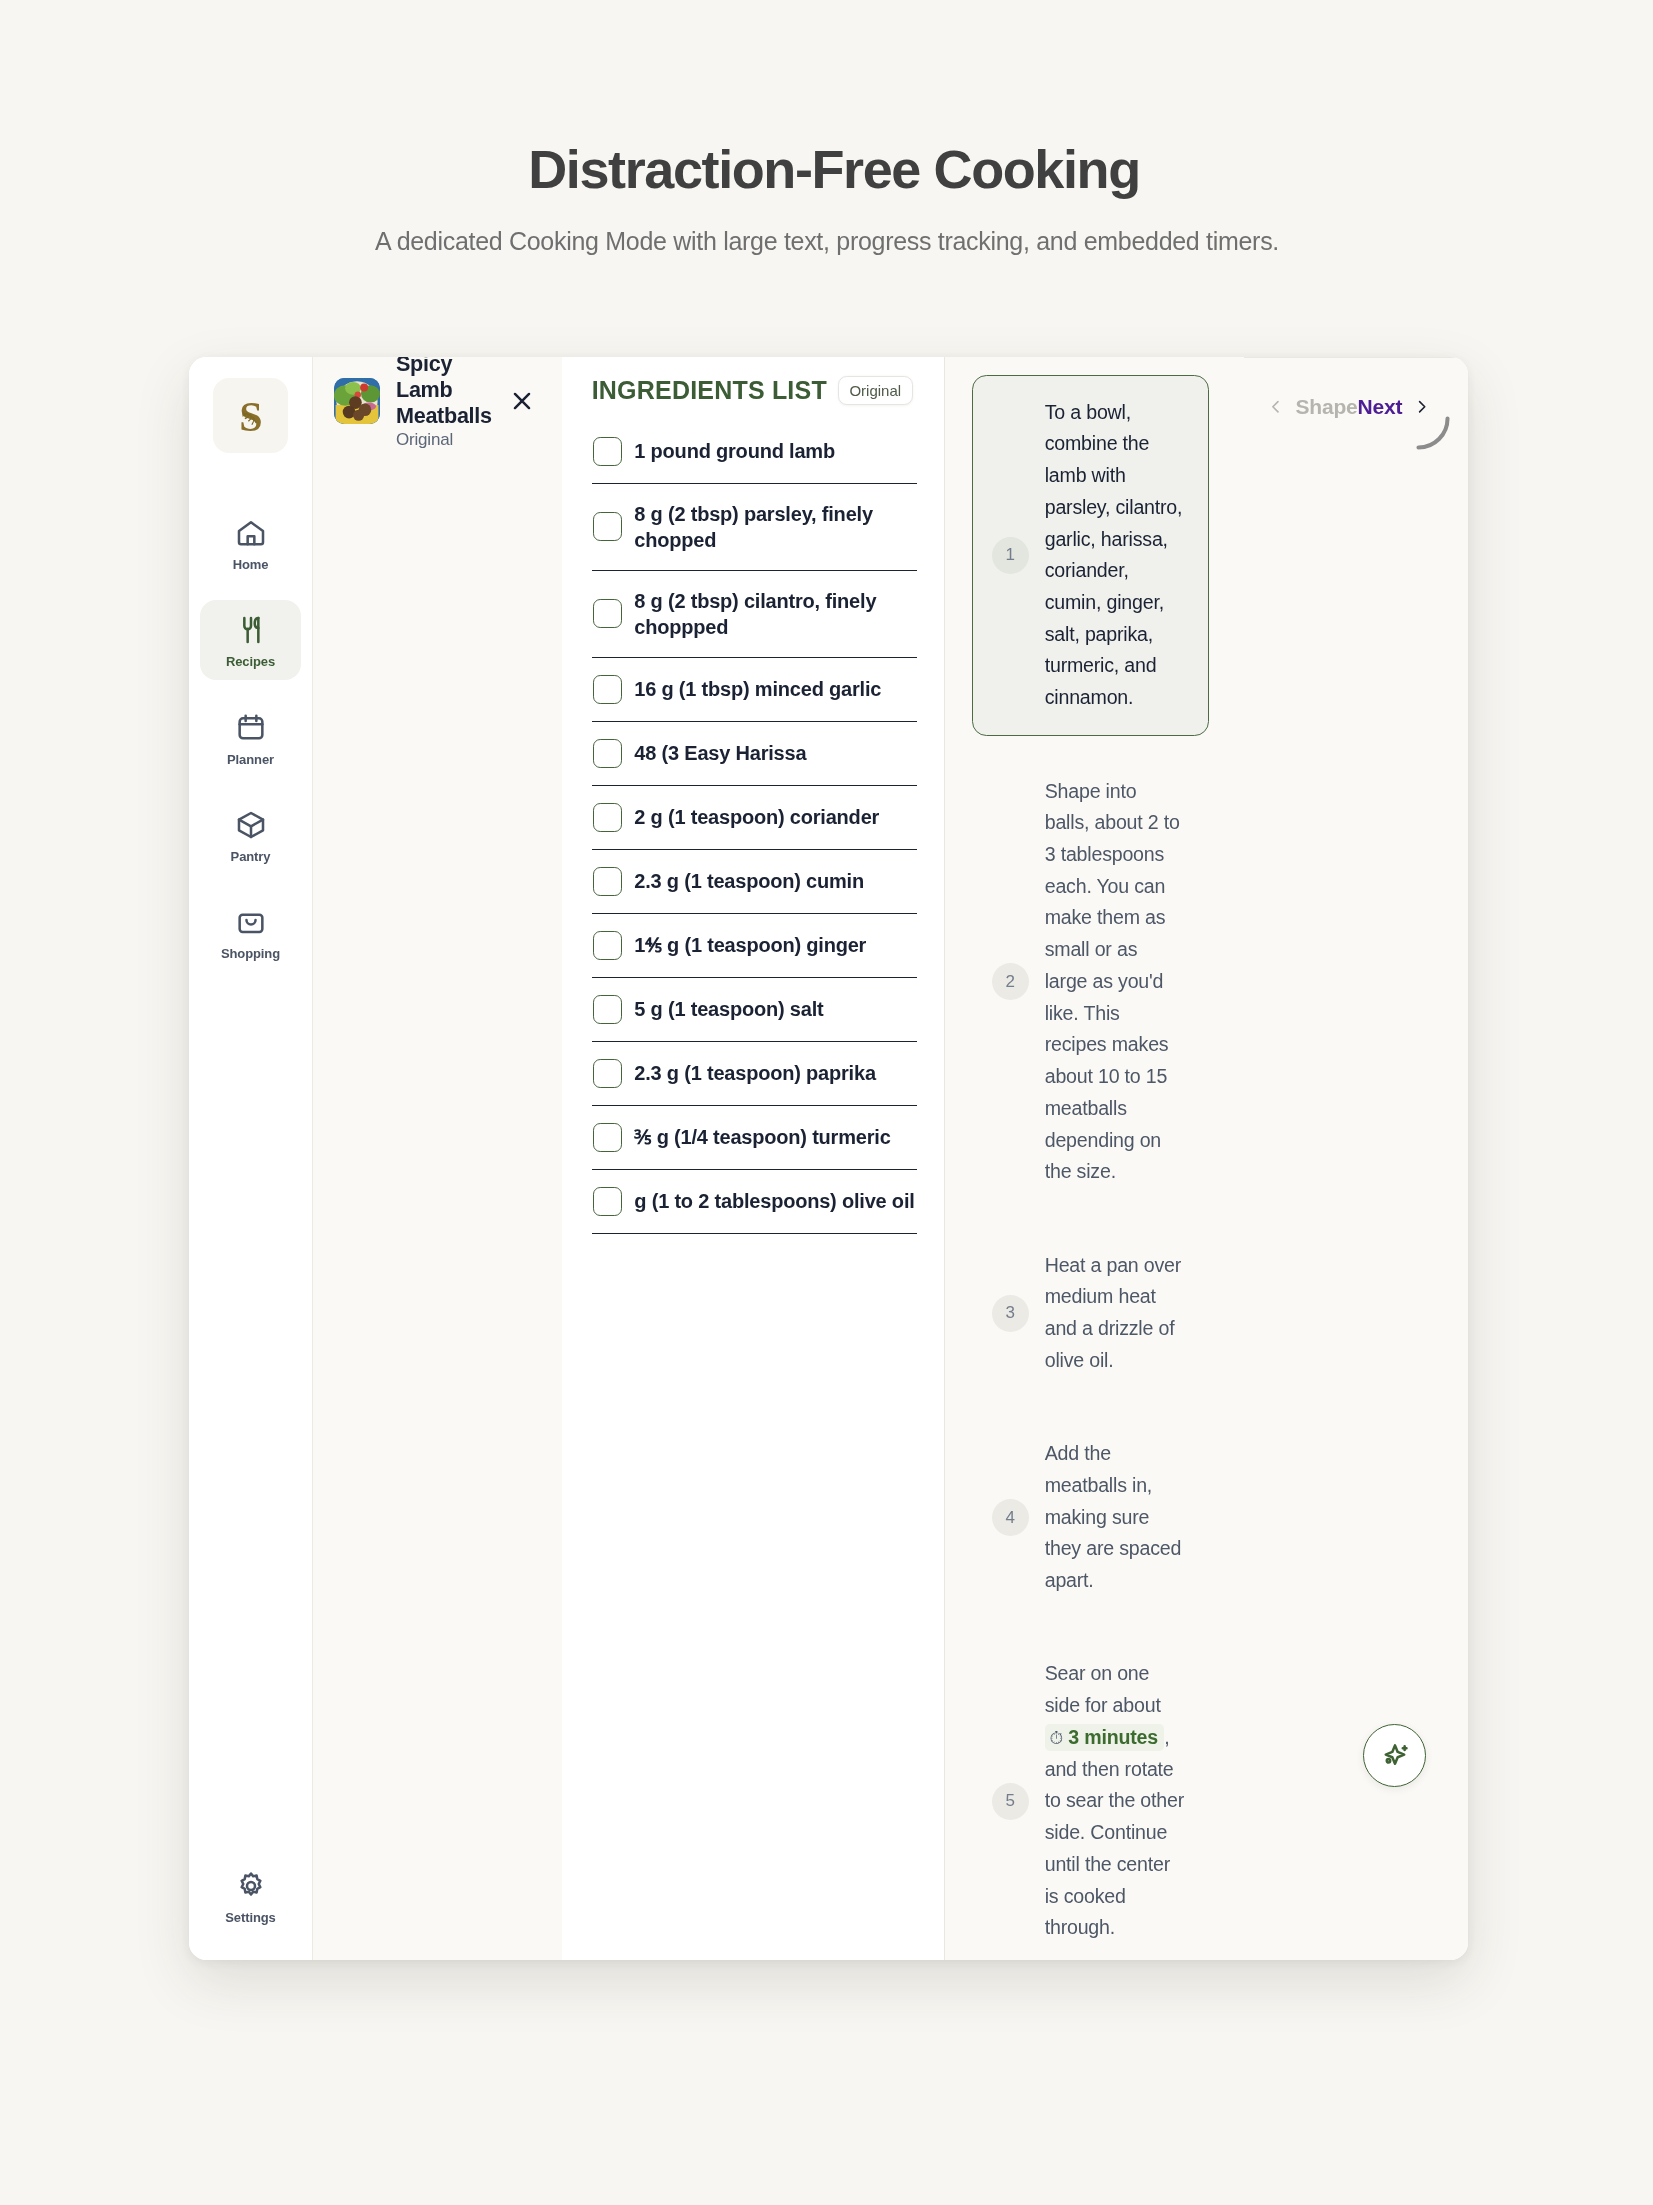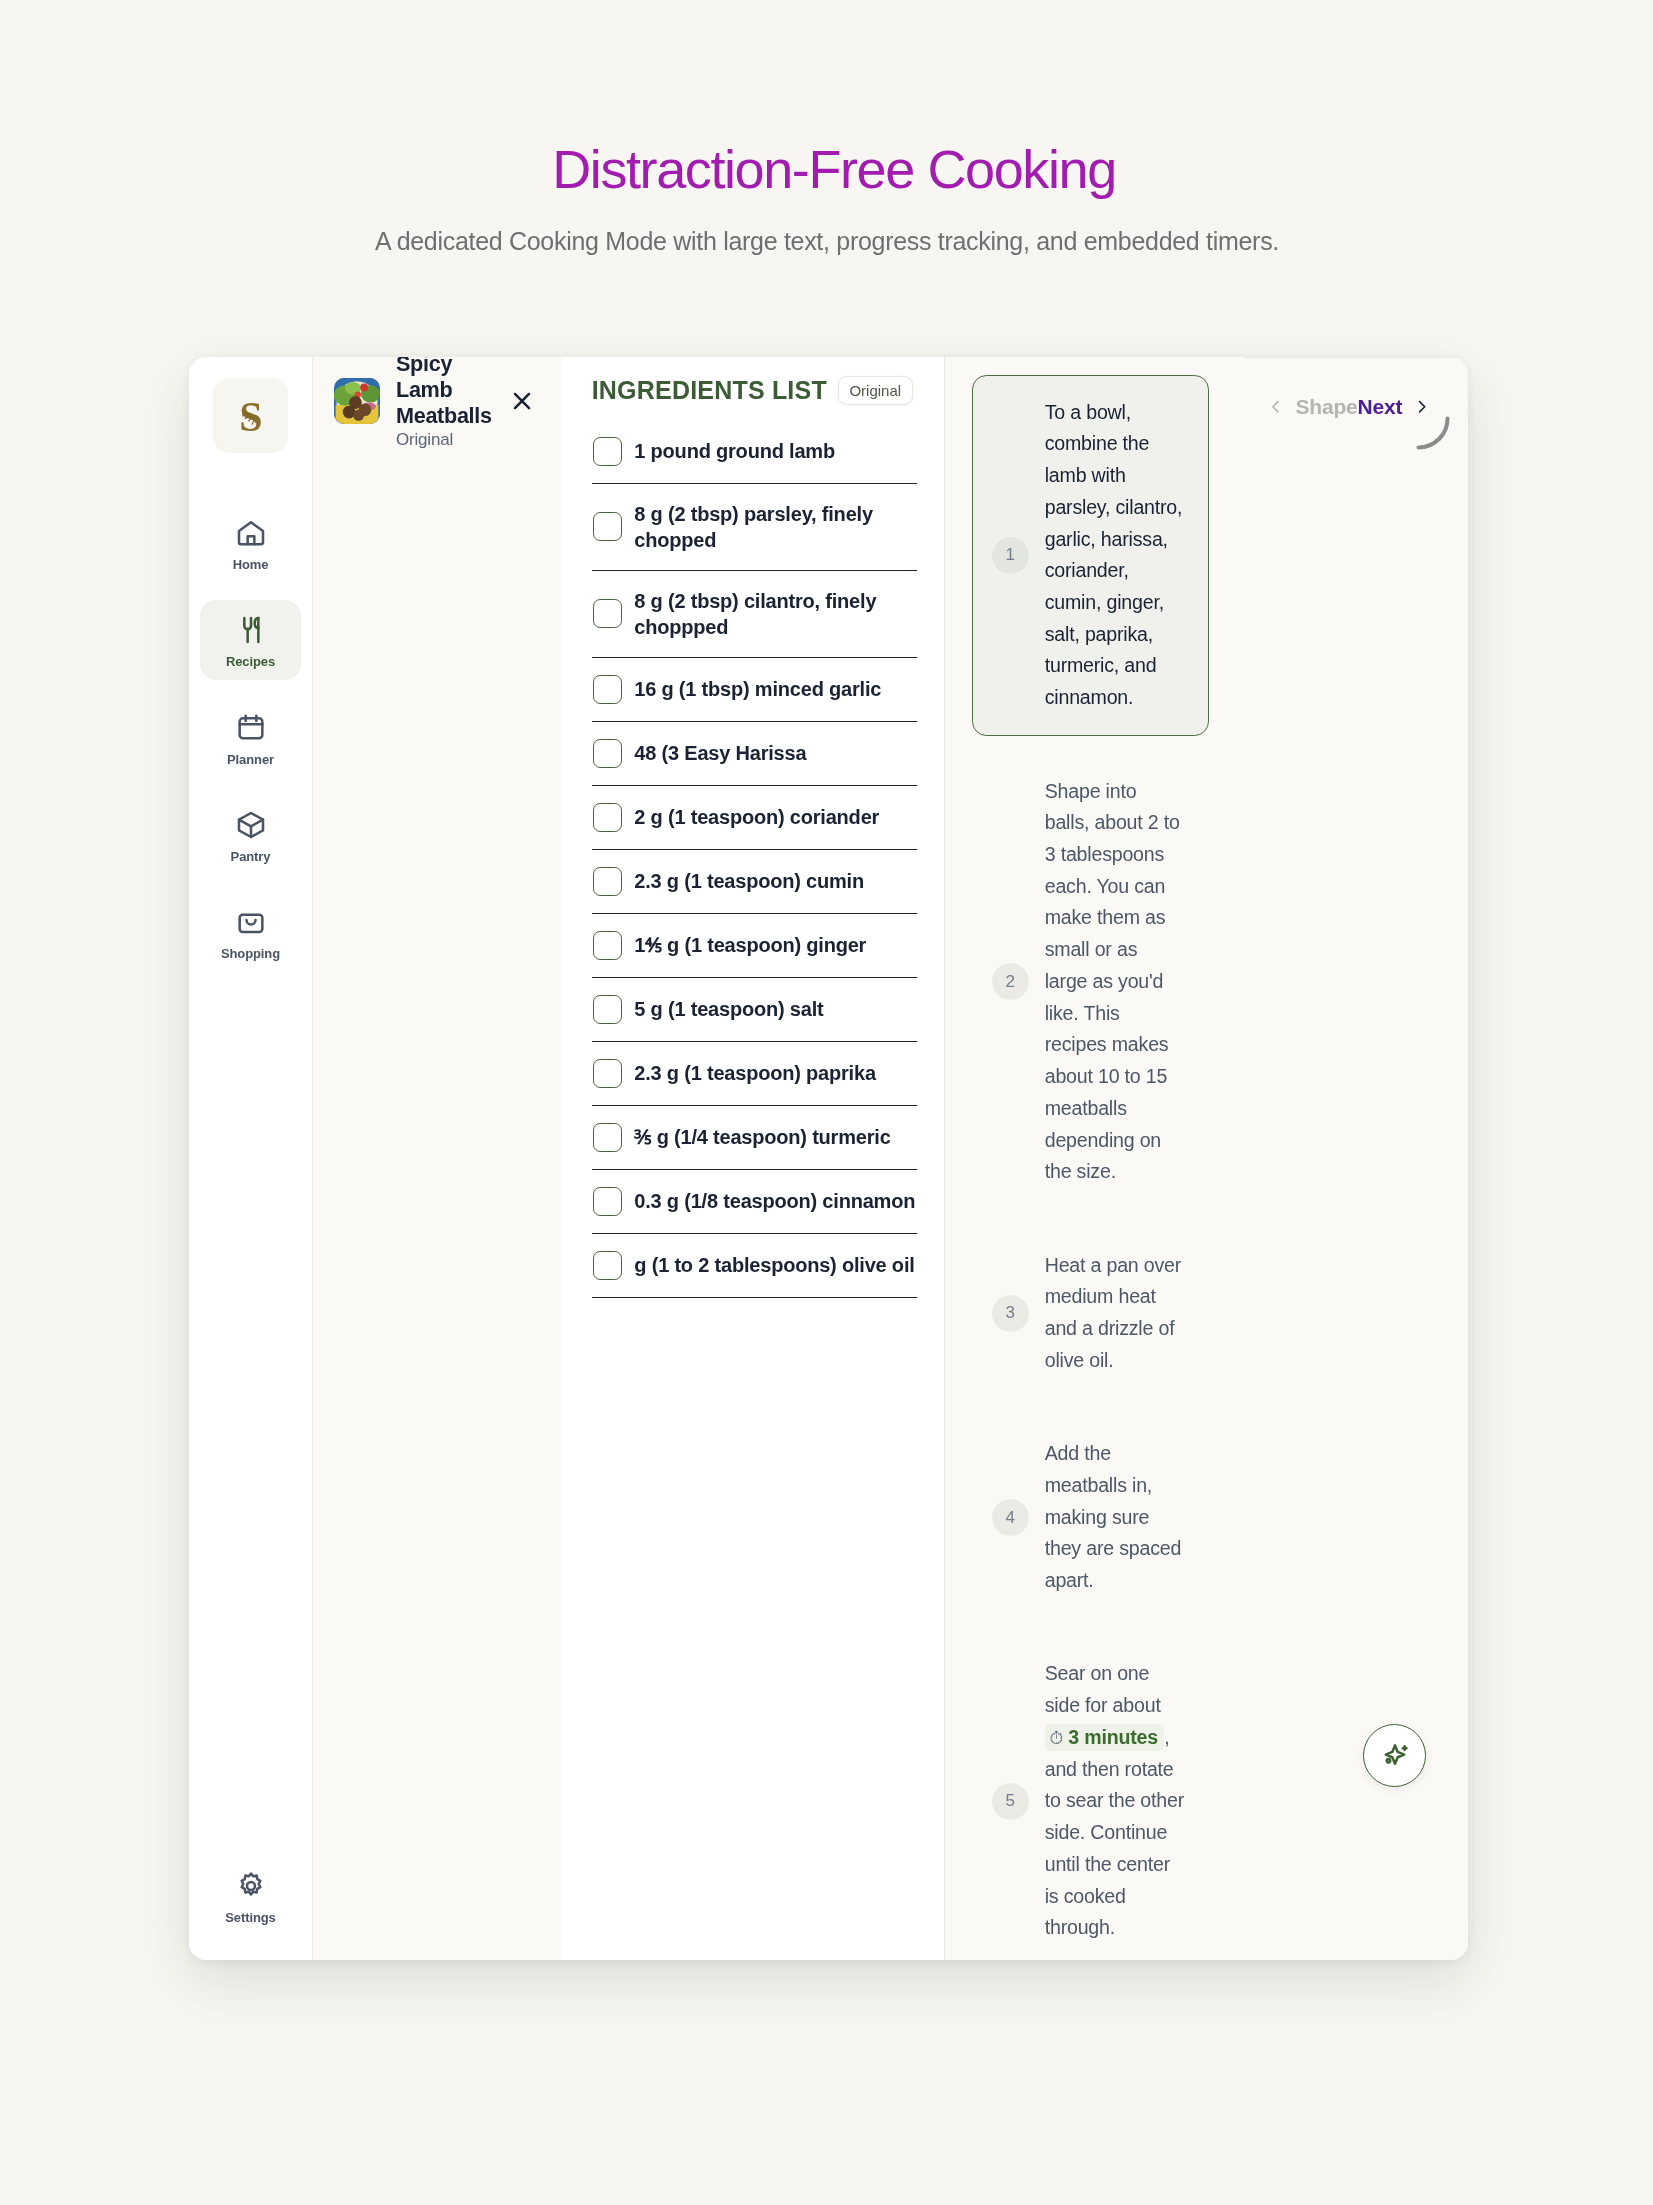--- a/index.html
+++ b/index.html
@@ -7,21 +7,21 @@
     width: 1654px; height: 2205px;
     background: #f7f6f2;
     font-family: "Liberation Sans", sans-serif;
     -webkit-font-smoothing: antialiased;
   }
   .page { width: 1654px; height: 2205px; position: relative; }
 
   
   .hero { padding-top: 141px; text-align: center; }
   .hero-title {
-    font-size: 54px; font-weight: 400; color: #a21caf;
+    font-size: 54px; font-weight: 700; color: #404040;
     letter-spacing: -1.4px; line-height: 1.06; padding-left: 14px;
   }
   .hero-sub {
     margin-top: 29px; font-size: 25px; color: #6f6f6f;
     letter-spacing: -0.3px; font-weight: 400;
   }
 
   
   .window {
     position: absolute; left: 189px; top: 357px;
@@ -341,24 +341,20 @@
             <div class="ing-row">
               <div class="ing-check"></div>
               <div class="ing-text">2.3 g (1 teaspoon) paprika</div>
             </div>
             <div class="ing-row">
               <div class="ing-check"></div>
               <div class="ing-text">⅗ g (1/4 teaspoon) turmeric</div>
             </div>
             <div class="ing-row">
               <div class="ing-check"></div>
-              <div class="ing-text">0.3 g (1/8 teaspoon) cinnamon</div>
-            </div>
-            <div class="ing-row">
-              <div class="ing-check"></div>
               <div class="ing-text"> g (1 to 2 tablespoons) olive oil</div>
             </div>
           </div>
         </div>
 
         <div class="steps-panel">
 
           <div class="step active">
             <div class="step-num">1</div>
             <div class="step-text">To a bowl, combine the lamb with parsley, cilantro, garlic, harissa, coriander, cumin, ginger, salt, paprika, turmeric, and cinnamon.</div>

